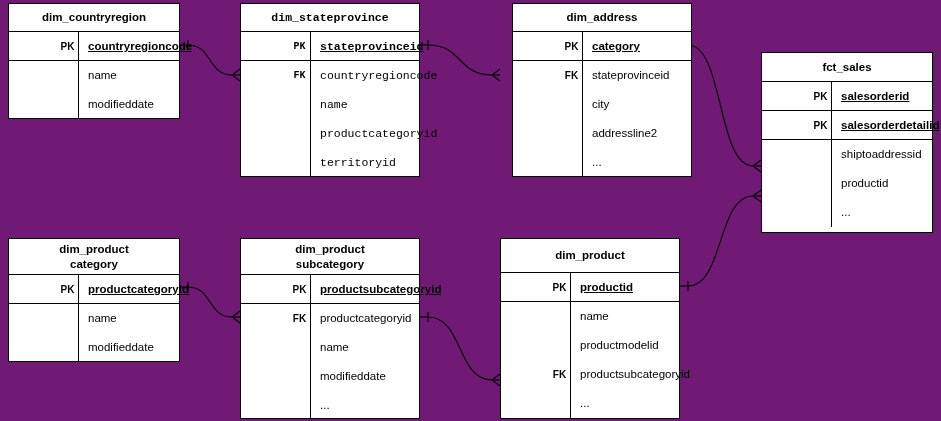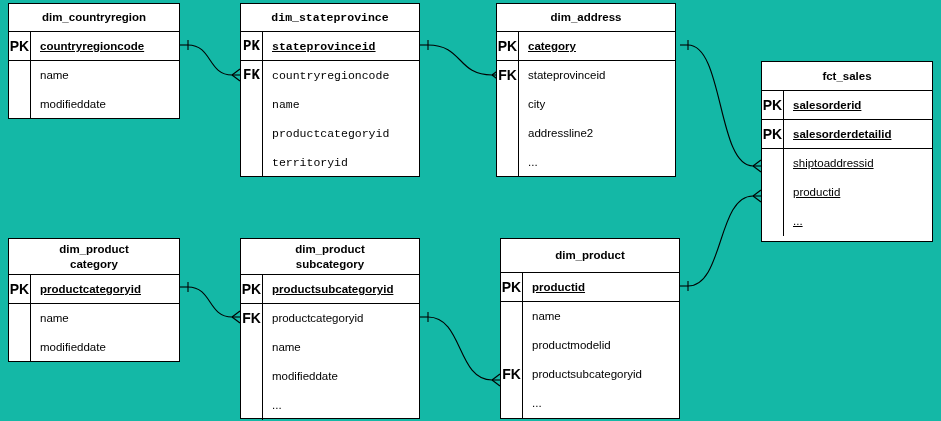--- a/index.html
+++ b/index.html
@@ -4,21 +4,21 @@
 <style>
   html, body {
     margin: 0;
     padding: 0;
     background: #ffffff;
   }
   #canvas {
     position: relative;
     width: 941px;
     height: 421px;
-    background: #14b8a6;
+    background: #701a75;
     font-family: "Liberation Sans", sans-serif;
     overflow: hidden;
   }
   #connectors {
     position: absolute;
     left: 0;
     top: 0;
     width: 941px;
     height: 421px;
     pointer-events: none;
@@ -50,24 +50,25 @@
     flex-direction: row;
   }
   .sec-divider {
     border-bottom: 1.4px solid #000000;
   }
   .keycol {
     box-sizing: border-box;
     width: 22px;
     flex: 0 0 22px;
     border-right: 1.4px solid #000000;
-    font-size: 14px;
+    font-size: 10px;
     font-weight: bold;
     color: #000000;
     position: relative;
+    margin-left: 48px;
   }
   .keycol .keylabel {
     position: absolute;
     left: 0;
     width: 100%;
     text-align: center;
     line-height: 29px;
     height: 29px;
   }
   .fieldcol {
@@ -190,21 +191,21 @@
             <span class="keylabel" style="top: 0px;">FK</span>
           </div>
           <div class="fieldcol">
             <div class="field">countryregioncode</div>
             <div class="field">name</div>
             <div class="field">productcategoryid</div>
             <div class="field">territoryid</div>
           </div>
         </div>
       </div>
-      <div class="entity" style="left: 496px; top: 3px; width: 180px; height: 174px;">
+      <div class="entity" style="left: 512px; top: 3px; width: 180px; height: 174px;">
         <div class="ent-header" style="height: 28px;">dim_address</div>
         <div class="ent-section sec-divider" style="height: 29px;">
           <div class="keycol">
             <span class="keylabel" style="top: 0px;">PK</span>
           </div>
           <div class="fieldcol">
             <div class="field pk">category</div>
           </div>
         </div>
         <div class="ent-section" style="height: 116px;">
@@ -212,39 +213,39 @@
             <span class="keylabel" style="top: 0px;">FK</span>
           </div>
           <div class="fieldcol">
             <div class="field">stateprovinceid</div>
             <div class="field">city</div>
             <div class="field">addressline2</div>
             <div class="field">...</div>
           </div>
         </div>
       </div>
-      <div class="entity" style="left: 761px; top: 61px; width: 172px; height: 181px;">
+      <div class="entity" style="left: 761px; top: 52px; width: 172px; height: 181px;">
         <div class="ent-header" style="height: 29px;">fct_sales</div>
         <div class="ent-section sec-divider" style="height: 29px;">
           <div class="keycol">
             <span class="keylabel" style="top: 0px;">PK</span>
           </div>
           <div class="fieldcol">
             <div class="field pk">salesorderid</div>
           </div>
         </div>
         <div class="ent-section sec-divider" style="height: 29px;">
           <div class="keycol">
             <span class="keylabel" style="top: 0px;">PK</span>
           </div>
           <div class="fieldcol">
             <div class="field pk">salesorderdetailid</div>
           </div>
         </div>
-        <div class="ent-section" style="height: 87px; text-decoration: underline;">
+        <div class="ent-section" style="height: 87px;">
           <div class="keycol"></div>
           <div class="fieldcol">
             <div class="field">shiptoaddressid</div>
             <div class="field">productid</div>
             <div class="field">...</div>
           </div>
         </div>
       </div>
       <div class="entity" style="left: 8px; top: 238px; width: 172px; height: 124px;">
         <div class="ent-header" style="height: 36px;">dim_product

